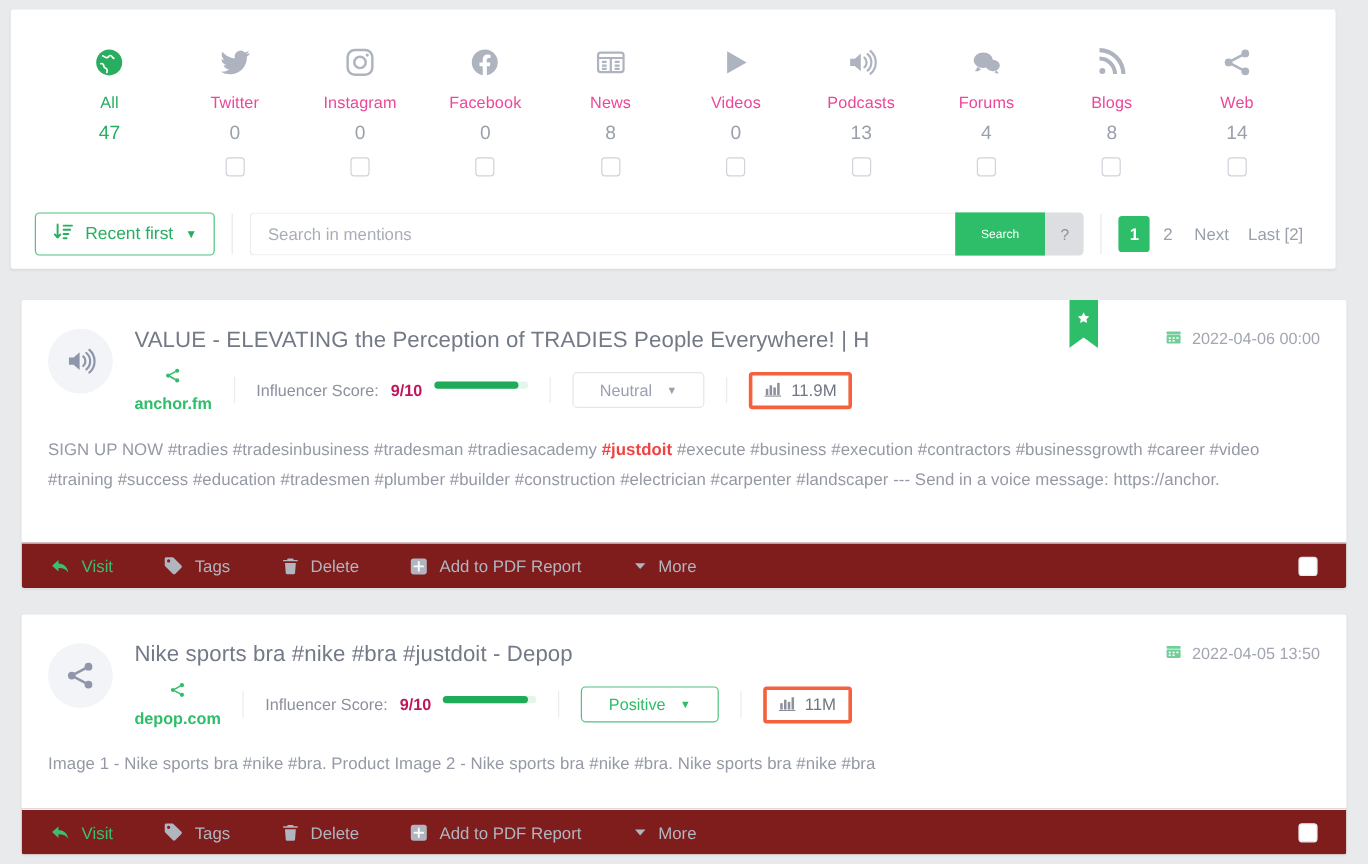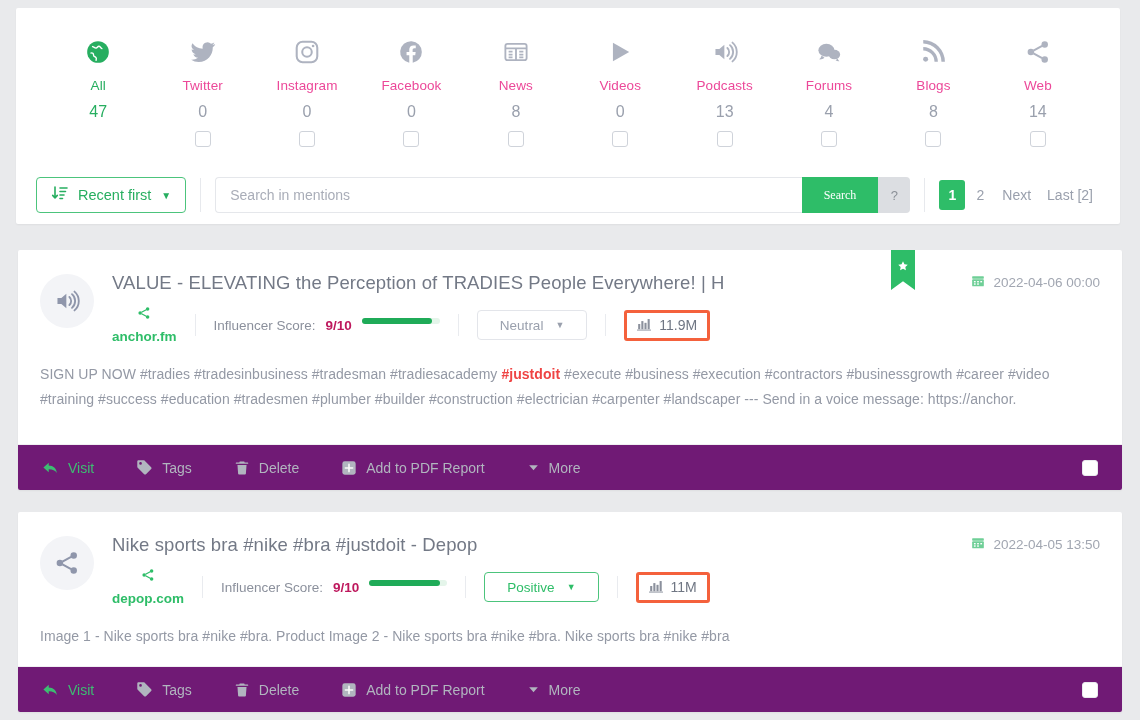--- a/index.html
+++ b/index.html
@@ -6,21 +6,21 @@
   html, body {
     width: 1140px; height: 720px;
     background: #e9eaec;
     font-family: "Liberation Sans", sans-serif;
     overflow: hidden;
   }
   .page { position: relative; width: 1140px; height: 720px; background: #e9eaec; }
 
   
   .top-panel {
-    position: absolute; left: 16px; top: 8px; width: 1104px; height: 216px;
+    position: absolute; left: 9px; top: 8px; width: 1104px; height: 216px;
     background: #ffffff; border-radius: 2px;
     box-shadow: 0 1px 2px rgba(0,0,0,.05);
   }
 
   
   .tabs { display: flex; padding: 24px 30px 0 30px; }
   .tab { flex: 1; text-align: center; cursor: pointer; }
   .tab .ic {
     height: 40px; display: flex; align-items: center; justify-content: center;
     color: #aeb3c0;
@@ -52,22 +52,22 @@
   .searchwrap { flex: 1; display: flex; align-items: center; }
   .searchbox {
     flex: 1; height: 36px; border: 1px solid #e5e7eb; border-right: none;
     border-radius: 4px 0 0 4px; padding: 0 14px; font-size: 14px;
     color: #6b7280; background: #fff; outline: none;
     font-family: "Liberation Sans", sans-serif;
   }
   .searchbox::placeholder { color: #a9adb8; }
   .searchbtn {
     height: 36px; padding: 0 22px; border: none; border-radius: 0;
-    background: #2ebd68; color: #fff; font-size: 12px; cursor: pointer;
-    font-family: Liberation Serif, serif;
+    background: #2ebd68; color: #fff; font-size: 10px; cursor: pointer;
+    font-family: Liberation Sans, sans-serif;
   }
   .helpbtn {
     height: 36px; width: 32px; border: none; border-radius: 0 4px 4px 0;
     background: #dcdee2; color: #8b9097; font-size: 13px; cursor: pointer;
     font-family: "Liberation Sans", sans-serif;
   }
   .pager { display: flex; align-items: center; gap: 2px; margin-right: 10px; }
   .pg {
     min-width: 26px; height: 30px; padding: 0 7px;
     display: flex; align-items: center; justify-content: center;
@@ -135,22 +135,22 @@
   }
   #ribbon-0 { left: 891px; top: 250px; }
 
   .snippet {
     margin-top: 18px; font-size: 14px; line-height: 25px; color: #9499a5;
     letter-spacing: .05px;
   }
   .snippet .hl { color: #ef4444; font-weight: 700; }
 
   .actions {
-    position: absolute; left: 0; right: 0; bottom: 0; height: 46px;
-    background: #701a75; border-top: 1px solid #f0f0f2;
+    position: absolute; left: 0; right: 0; bottom: 0; height: 38px;
+    background: #7f1d1d; border-top: 1px solid #f0f0f2;
     display: flex; align-items: center; padding: 4px 24px;
   }
   .act {
     display: flex; align-items: center; gap: 9px;
     font-size: 14px; color: #b1b5bf; cursor: pointer; margin-right: 42px;
   }
   .act.visit { color: #3dbd72; }
   .act .aic { display: flex; color: inherit; }
   .act-cbx {
     margin-left: auto; width: 16px; height: 16px;

